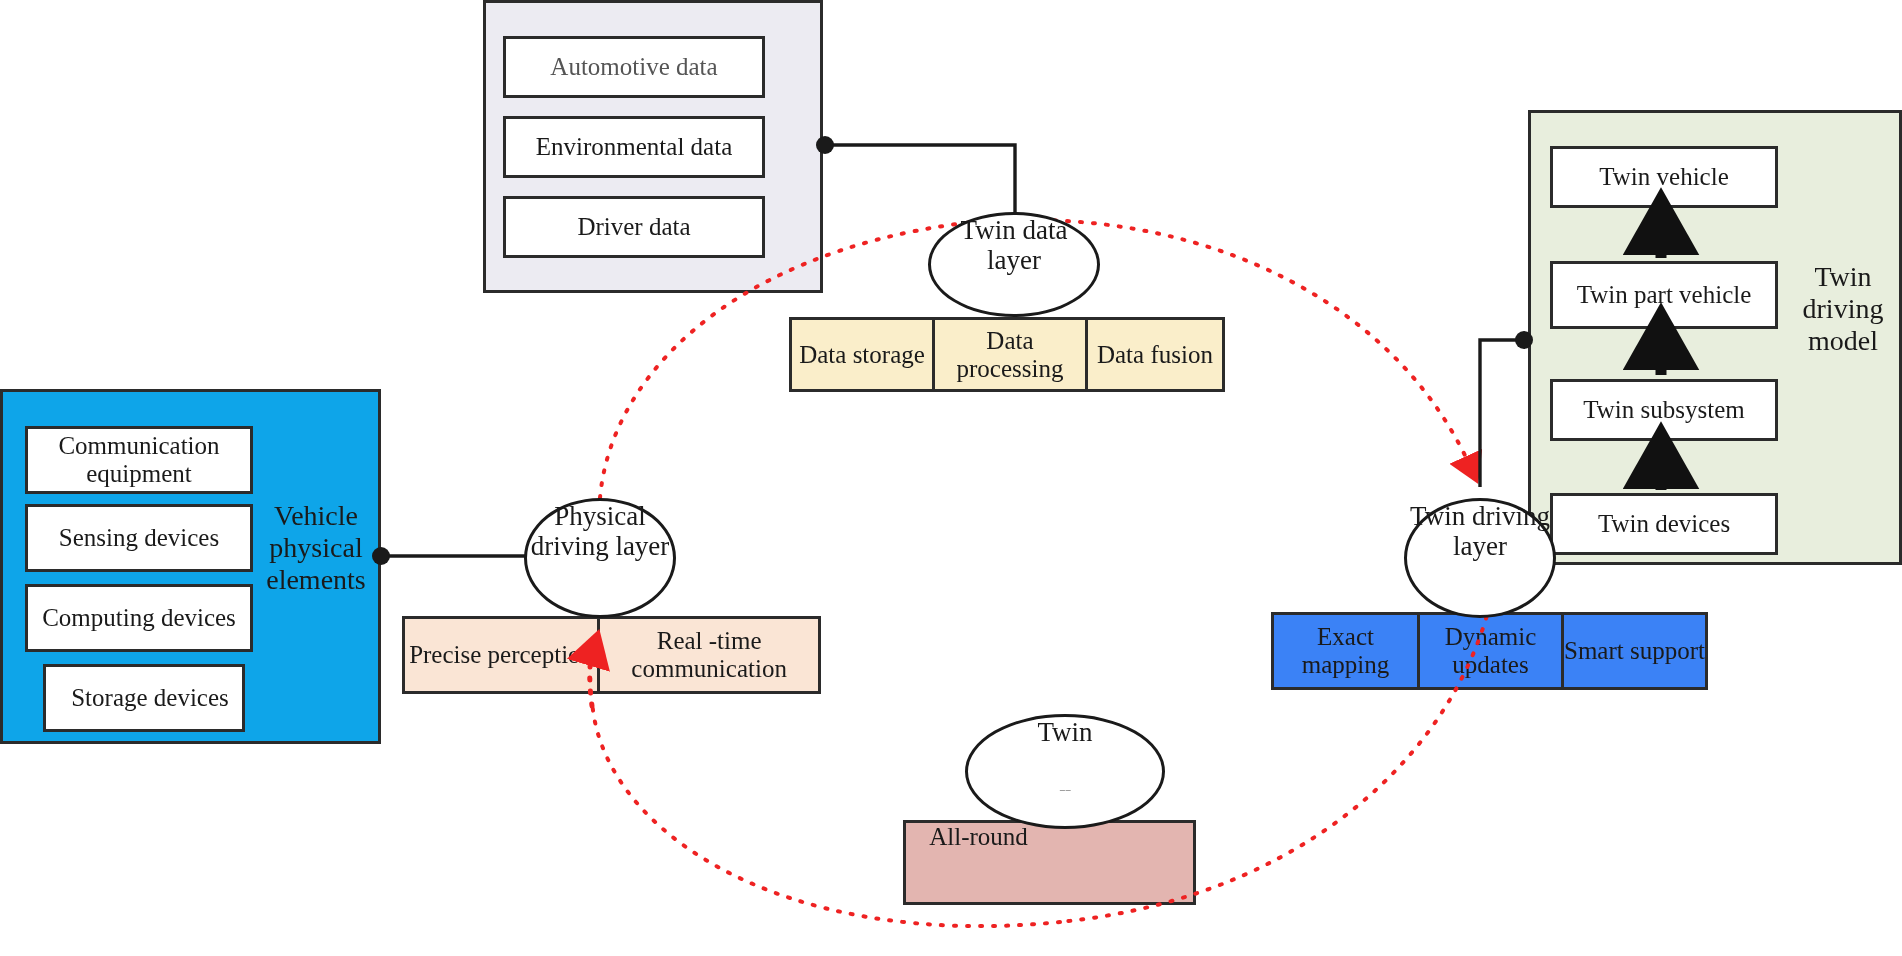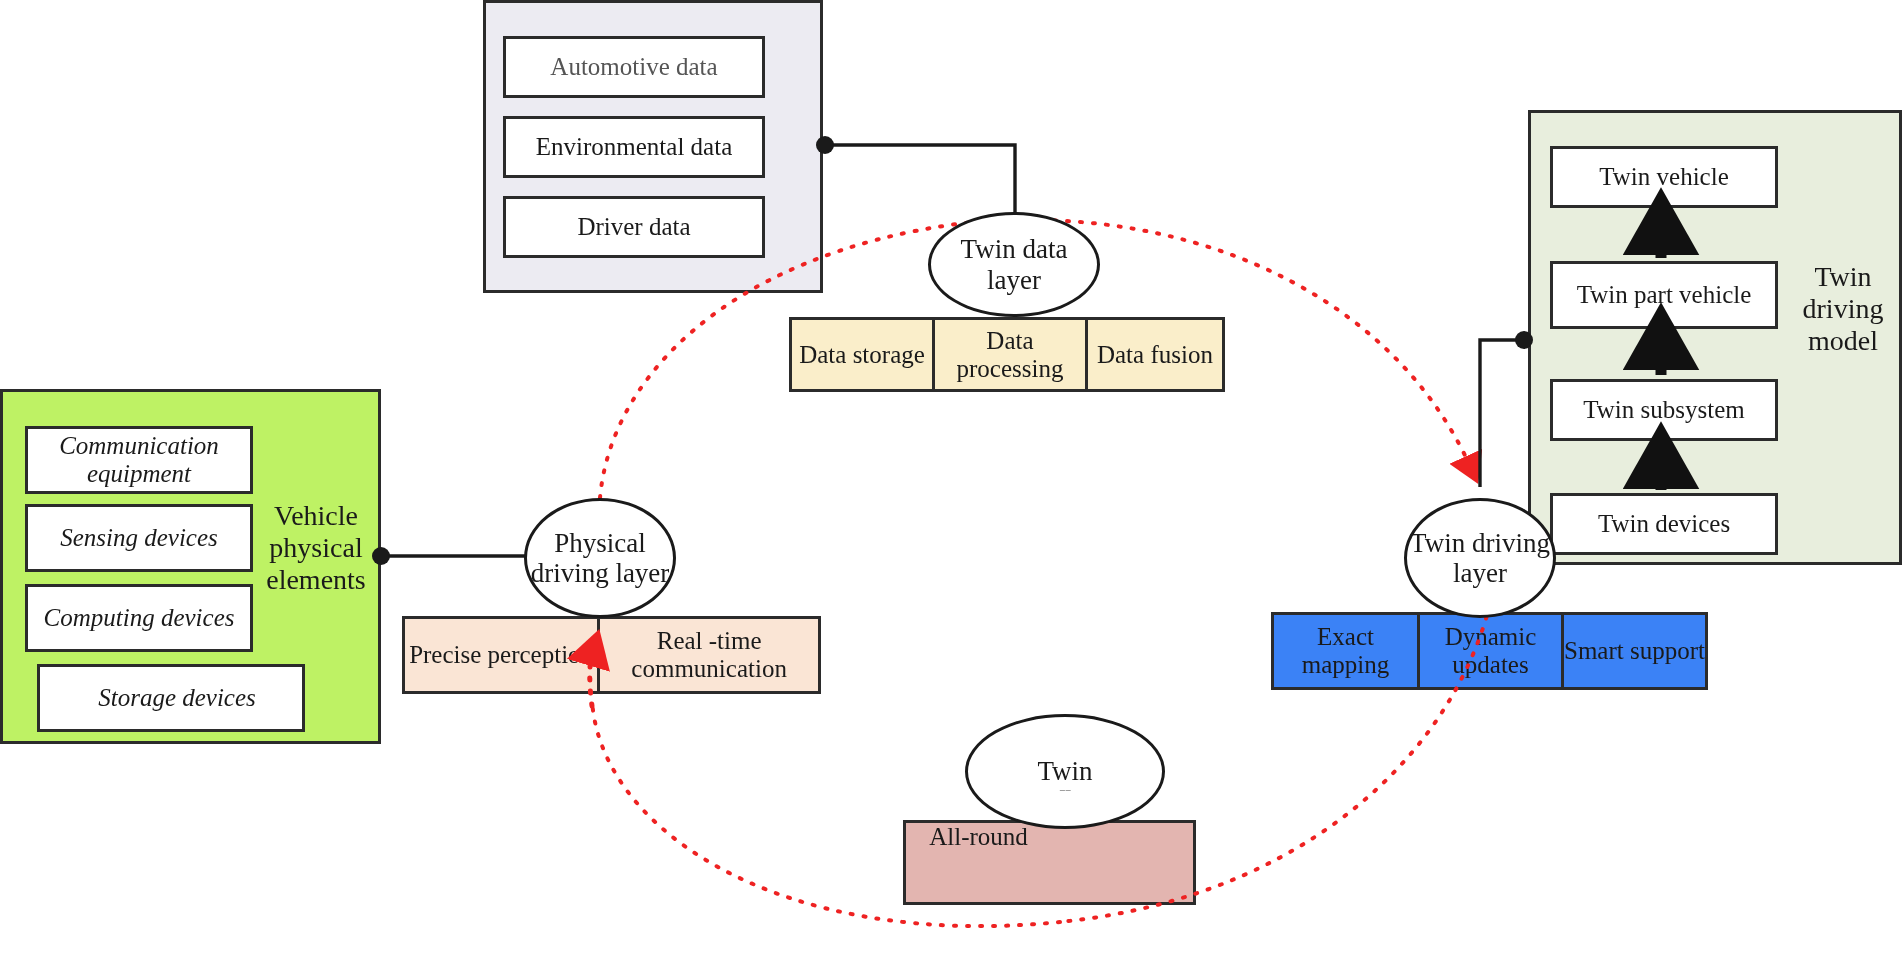--- a/index.html
+++ b/index.html
@@ -4,42 +4,42 @@
 <style>
   html,body{margin:0;padding:0;background:#ffffff;}
   body{width:1902px;height:956px;position:relative;overflow:hidden;
        font-family:"Liberation Serif","DejaVu Serif",serif;color:#1a1a1a;}
   #stage{position:absolute;left:0;top:0;width:1902px;height:956px;}
   .abs{position:absolute;box-sizing:border-box;}
 
   
   .panel{border:3px solid #2b2b2b;}
   .panel-auto{background:#ecebf2;}
-  .panel-veh{background:#bef264;font-style:italic;}
+  .panel-veh{background:#0ea5e9;}
   .panel-twin{background:#e8eedd;}
 
   
   .item{border:3px solid #2b2b2b;background:#ffffff;display:flex;
         align-items:center;justify-content:center;text-align:center;
         line-height:1.12;font-size:25px;}
 
   
   .strip{border:3px solid #2b2b2b;display:flex;}
   .strip > .cell{display:flex;align-items:center;justify-content:center;
         text-align:center;line-height:1.12;font-size:25px;
         border-left:3px solid #2b2b2b;box-sizing:border-box;}
   .strip > .cell:first-child{border-left:none;}
   .strip-data{background:#faeeca;}
   .strip-phys{background:#fae5d5;}
   .strip-twin{background:#3b82f6;}
   .strip-core{background:#e3b5b0;}
 
   
   .ellipse{border:3px solid #1a1a1a;border-radius:50%;background:#ffffff;
-        display:flex;align-items:center;justify-content:center;text-align:center;
+        display:flex;justify-content:center;text-align:center;
         line-height:1.12;font-size:27px;z-index:6;}
 
   
   .caption{display:flex;justify-content:center;
         text-align:center;line-height:1.14;font-size:28px;}
 
   .tinyglyph{position:absolute;font-size:7px;color:#777;left:50%;
         transform:translateX(-50%);top:62%;letter-spacing:-0.5px;
         font-family:"Liberation Sans",sans-serif;}
 
@@ -93,21 +93,21 @@
   <div class="abs panel panel-veh" style="left:0px;top:389px;width:381px;height:355px;">
     <div class="abs item" style="left:22px;top:34px;width:228px;height:68px;">
       <span>Communication equipment</span>
     </div>
     <div class="abs item" style="left:22px;top:112px;width:228px;height:68px;">
       <span>Sensing devices</span>
     </div>
     <div class="abs item" style="left:22px;top:192px;width:228px;height:68px;">
       <span>Computing devices</span>
     </div>
-    <div class="abs item" style="left:34px;top:272px;width:268px;height:68px;padding-left:12px;">
+    <div class="abs item" style="left:40px;top:272px;width:202px;height:68px;padding-left:12px;">
       <span>Storage devices</span>
     </div>
     <div class="abs caption" style="left:254px;top:490px;width:0;height:0;"></div>
   </div>
   <div class="abs caption" style="left:256px;top:500px;width:120px;height:130px;">
     <span>Vehicle physical elements</span>
   </div>
 
   <div class="abs panel panel-twin" style="left:1528px;top:110px;width:374px;height:455px;">
     <div class="abs item" style="left:19px;top:33px;width:228px;height:62px;">

